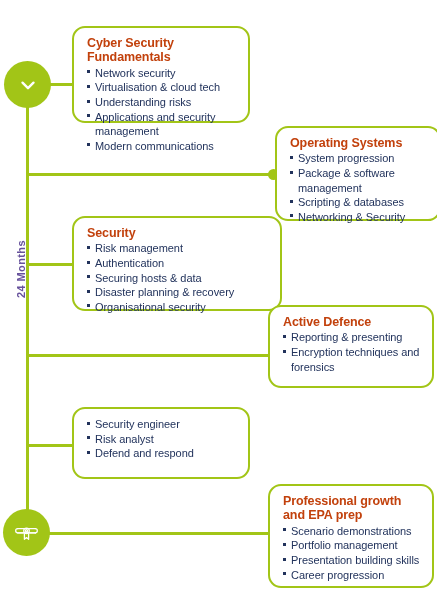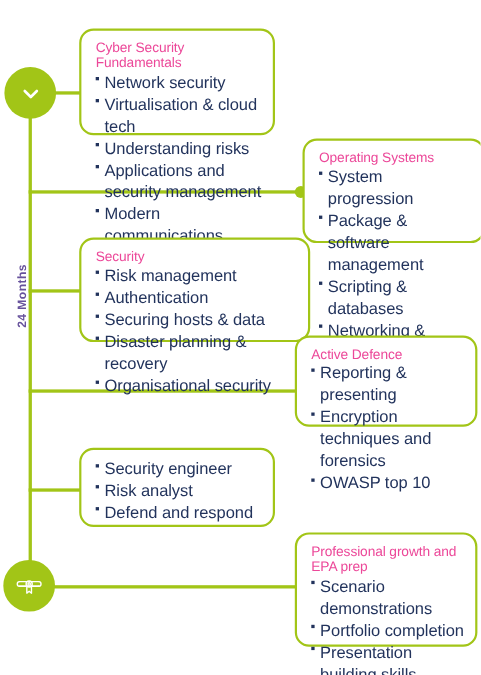--- a/index.html
+++ b/index.html
@@ -68,36 +68,36 @@
   
   .card {
     position: absolute;
     box-sizing: border-box;
     border: 2.5px solid #a2c517;
     border-radius: 13px;
     background: #ffffff;
     padding: 8px 10px 8px 13px;
   }
   .card-title {
-    color: #ec4899;
+    color: #c2410c;
     font-size: 12.5px;
-    font-weight: normal;
+    font-weight: bold;
     line-height: 1.15;
     margin: 0 0 1px 0;
     letter-spacing: -0.1px;
   }
   .card-list {
     list-style: none;
     margin: 0;
     padding: 0;
   }
   .card-list li {
     position: relative;
     color: #22335c;
-    font-size: 15px;
+    font-size: 11px;
     line-height: 1.33;
     padding-left: 8px;
     letter-spacing: -0.05px;
   }
   .card-list li::before {
     content: "";
     position: absolute;
     left: 0;
     top: 4.5px;
     width: 3px;
@@ -188,35 +188,34 @@
       <li>Disaster planning &amp; recovery</li>
       <li>Organisational security</li>
     </ul>
   </div>
 
   <div class="card" style="left:268px; top:305px; width:166px; height:83px;">
     <div class="card-title">Active Defence</div>
     <ul class="card-list">
       <li>Reporting &amp; presenting</li>
       <li>Encryption techniques and forensics</li>
-      <li>OWASP top 10</li>
     </ul>
   </div>
 
   <div class="card" style="left:72px; top:407px; width:178px; height:72px;">
     <ul class="card-list">
       <li>Security engineer</li>
       <li>Risk analyst</li>
       <li>Defend and respond</li>
     </ul>
   </div>
 
   <div class="card" style="left:268px; top:484px; width:166px; height:104px;">
     <div class="card-title">Professional growth and EPA prep</div>
     <ul class="card-list">
       <li>Scenario demonstrations</li>
-      <li>Portfolio completion</li>
+      <li>Portfolio management</li>
       <li>Presentation building skills</li>
       <li>Career progression</li>
     </ul>
   </div>
 
 </div>
 
 </body></html>

